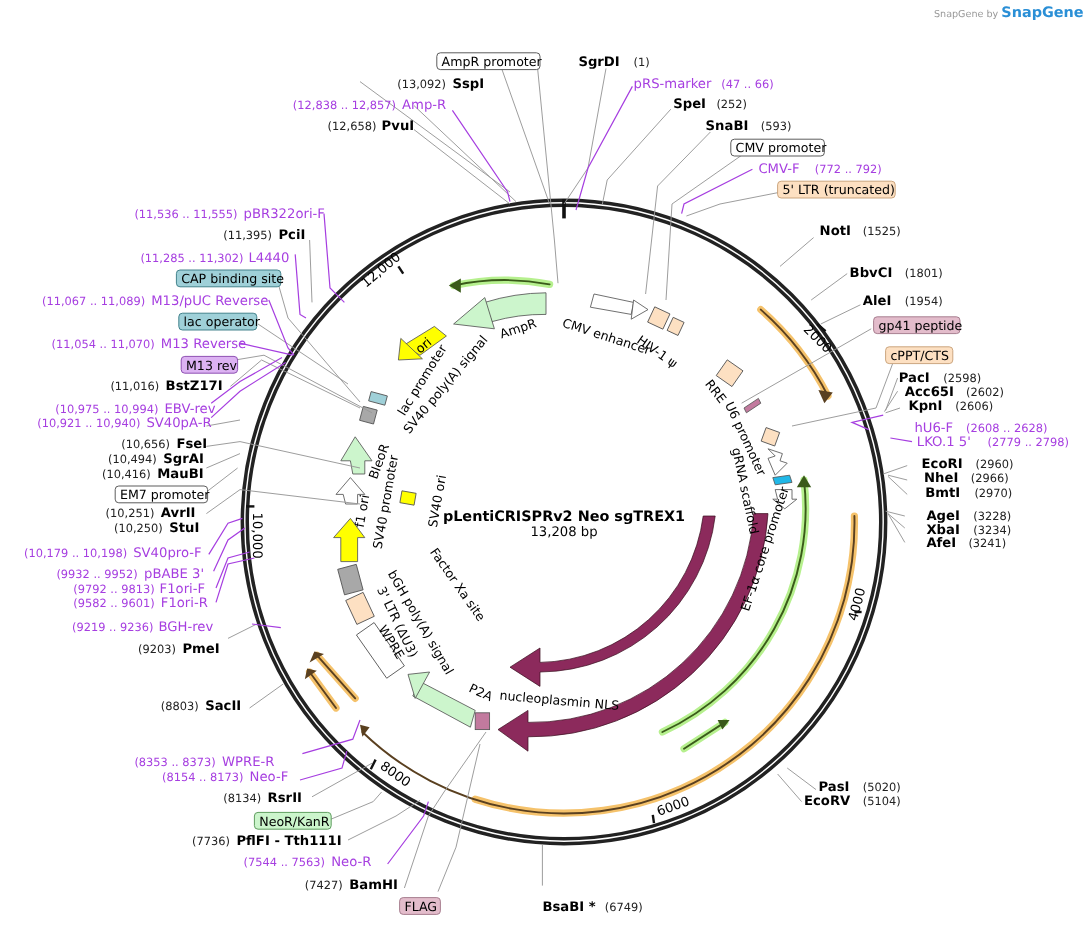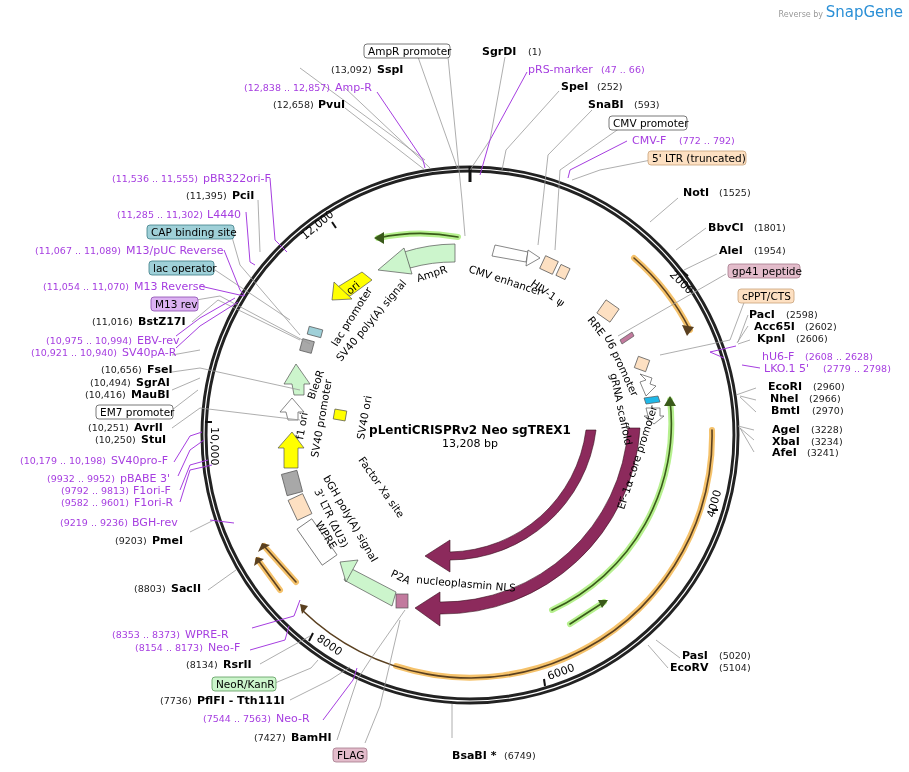--- a/index.html
+++ b/index.html
@@ -5,26 +5,26 @@
   html,body{margin:0;padding:0;background:#fff;}
   body{width:909px;height:772px;position:relative;overflow:hidden;font-family:"DejaVu Sans","Liberation Sans",sans-serif;}
   svg{position:absolute;left:0;top:0;}
   .lbl{font-size:11px;}
   .enz{font-weight:bold;font-size:11px;fill:#000;}
   .pos{font-size:9.5px;fill:#222;}
   .pri{font-size:11px;fill:#a63ee0;}
   .prip{font-size:9.5px;fill:#a63ee0;}
   .feat{font-size:10.5px;fill:#000;}
   .credit{position:absolute;right:6px;top:3px;font-size:8px;color:#999;}
-  .credit b{color:#2a8fd6;font-weight:normal;font-size:15px;}
+  .credit b{color:#2a8fd6;font-weight:bold;font-size:12px;}
 </style>
 </head>
 <body>
 
-<div class="credit"><span>Reverse by</span> <b>SnapGene</b></div>
+<div class="credit"><span>SnapGene by</span> <b>SnapGene</b></div>
 
 <svg width="909" height="772" viewBox="0 0 909 772">
 
   <g>
     <circle cx="470" cy="435" r="266" fill="none" stroke="#222" stroke-width="7"></circle>
     <circle cx="470" cy="435" r="266" fill="none" stroke="#fff" stroke-width="1.2"></circle>
     <line x1="470" y1="166" x2="470" y2="182" stroke="#111" stroke-width="3"></line>
   </g>
 
   <g>

